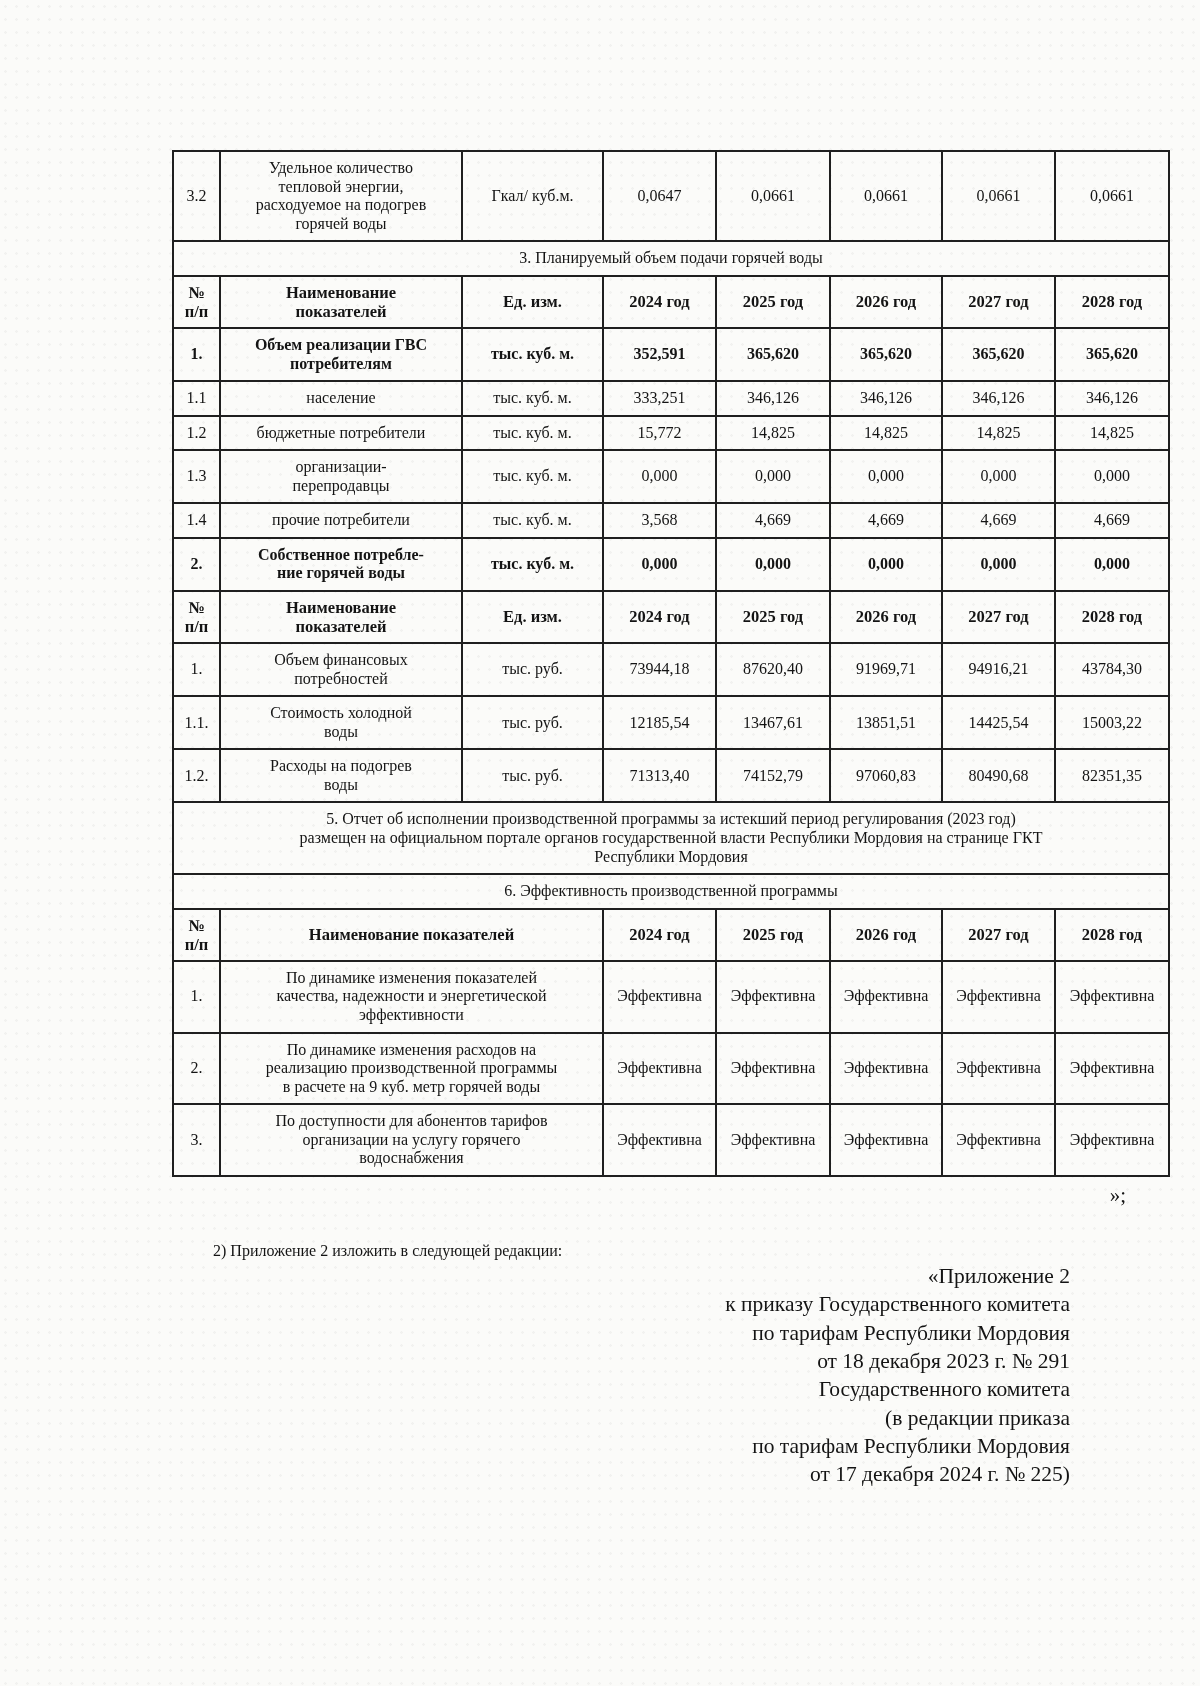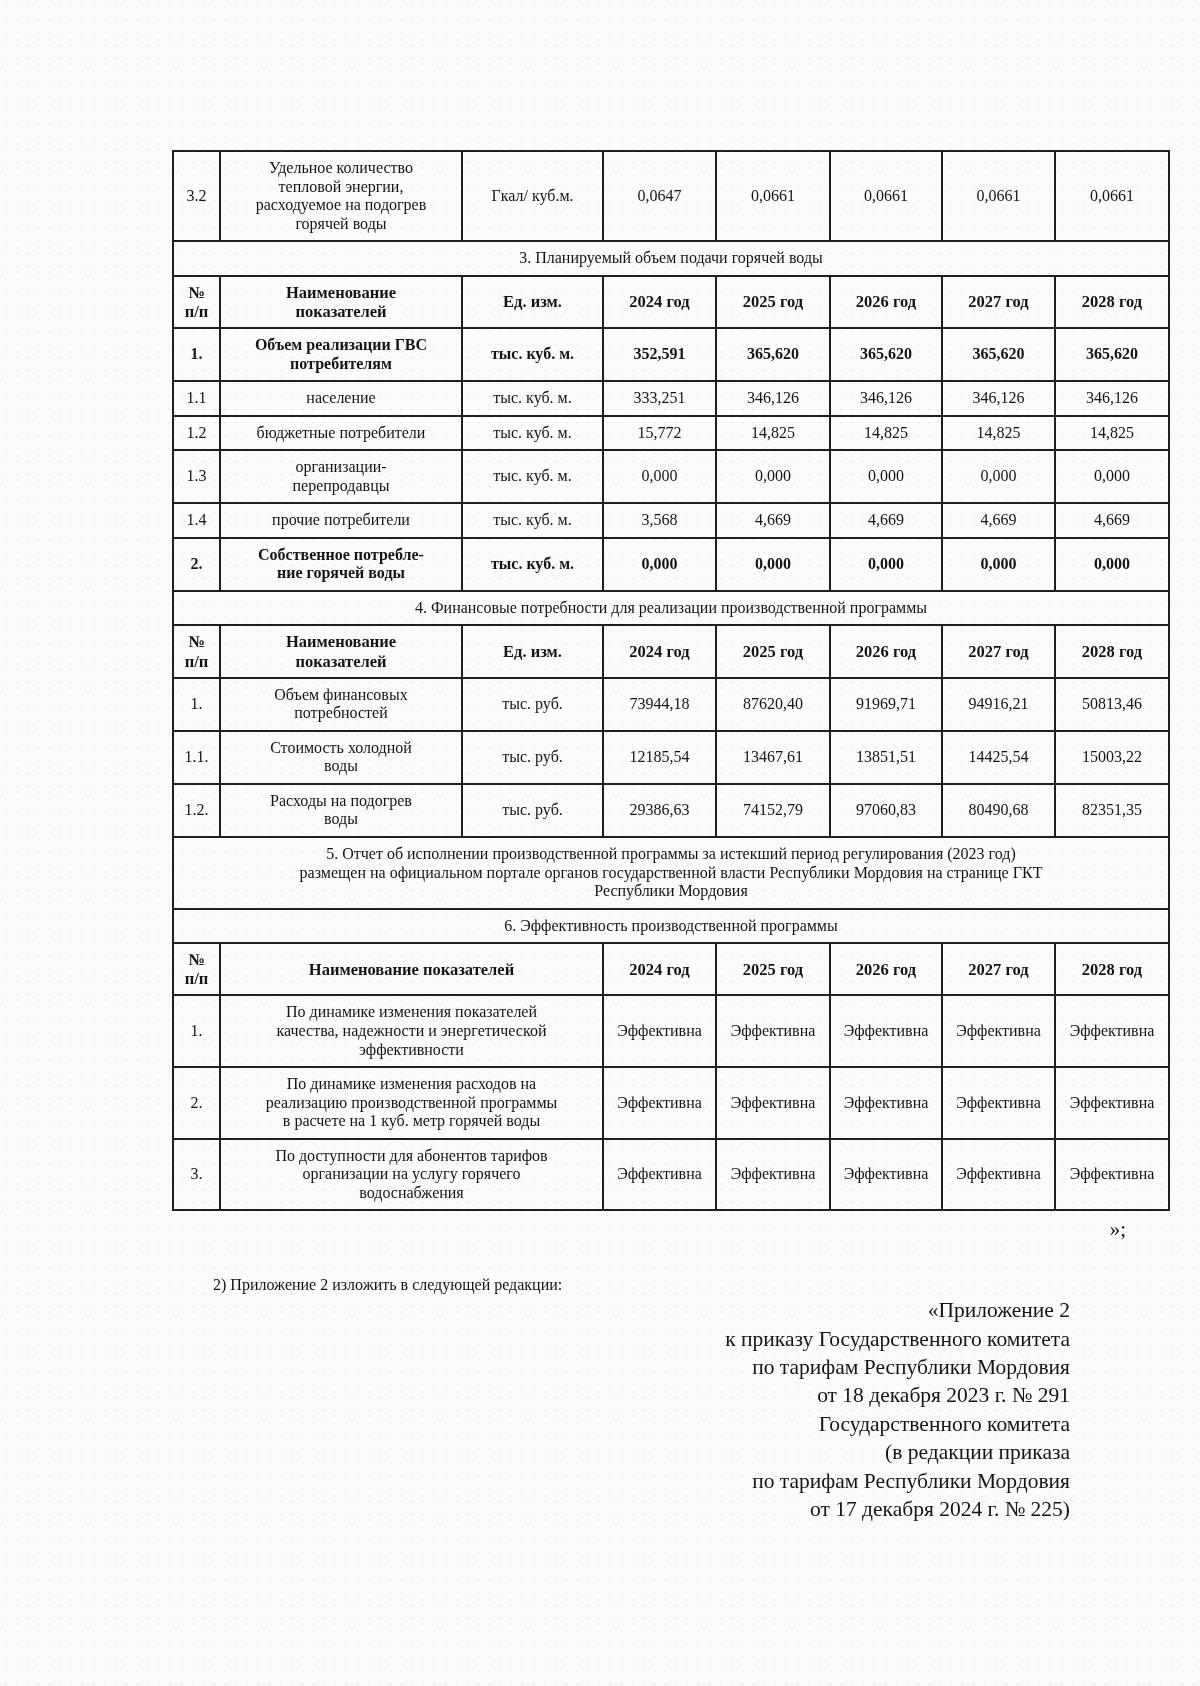--- a/index.html
+++ b/index.html
@@ -160,23 +160,20 @@
             <td class="num">2.</td>
             <td class="name pre">Собственное потребле-
 ние горячей воды</td>
             <td class="unit">тыс. куб. м.</td>
             <td class="val">0,000</td>
             <td class="val">0,000</td>
             <td class="val">0,000</td>
             <td class="val">0,000</td>
             <td class="val">0,000</td>
           </tr>
-          <tr>
-            <td class="section" colspan="8">4. Финансовые потребности для реализации производственной программы</td>
-          </tr>
           <tr class="hdr">
             <th class="pre">№
 п/п</th>
             <th class="pre">Наименование
 показателей</th>
             <th>Ед. изм.</th>
             <th>2024 год</th>
             <th>2025 год</th>
             <th>2026 год</th>
             <th>2027 год</th>
@@ -184,39 +181,39 @@
           </tr>
           <tr>
             <td class="num">1.</td>
             <td class="name pre">Объем финансовых
 потребностей</td>
             <td class="unit">тыс. руб.</td>
             <td class="val">73944,18</td>
             <td class="val">87620,40</td>
             <td class="val">91969,71</td>
             <td class="val">94916,21</td>
-            <td class="val">50813,46</td>
+            <td class="val">43784,30</td>
           </tr>
           <tr>
             <td class="num">1.1.</td>
             <td class="name pre">Стоимость холодной
 воды</td>
             <td class="unit">тыс. руб.</td>
             <td class="val">12185,54</td>
             <td class="val">13467,61</td>
             <td class="val">13851,51</td>
             <td class="val">14425,54</td>
             <td class="val">15003,22</td>
           </tr>
           <tr>
             <td class="num">1.2.</td>
             <td class="name pre">Расходы на подогрев
 воды</td>
             <td class="unit">тыс. руб.</td>
-            <td class="val">29386,63</td>
+            <td class="val">71313,40</td>
             <td class="val">74152,79</td>
             <td class="val">97060,83</td>
             <td class="val">80490,68</td>
             <td class="val">82351,35</td>
           </tr>
           <tr>
             <td class="note pre" colspan="8">5. Отчет об исполнении производственной программы за истекший период регулирования (2023 год)
 размещен на официальном портале органов государственной власти Республики Мордовия на странице ГКТ
 Республики Мордовия</td>
           </tr>
@@ -241,21 +238,21 @@
             <td class="val">Эффективна</td>
             <td class="val">Эффективна</td>
             <td class="val">Эффективна</td>
             <td class="val">Эффективна</td>
             <td class="val">Эффективна</td>
           </tr>
           <tr>
             <td class="num">2.</td>
             <td class="name pre" colspan="2">По динамике изменения расходов на
 реализацию производственной программы
-в расчете на 1 куб. метр горячей воды</td>
+в расчете на 9 куб. метр горячей воды</td>
             <td class="val">Эффективна</td>
             <td class="val">Эффективна</td>
             <td class="val">Эффективна</td>
             <td class="val">Эффективна</td>
             <td class="val">Эффективна</td>
           </tr>
           <tr>
             <td class="num">3.</td>
             <td class="name pre" colspan="2">По доступности для абонентов тарифов
 организации на услугу горячего

